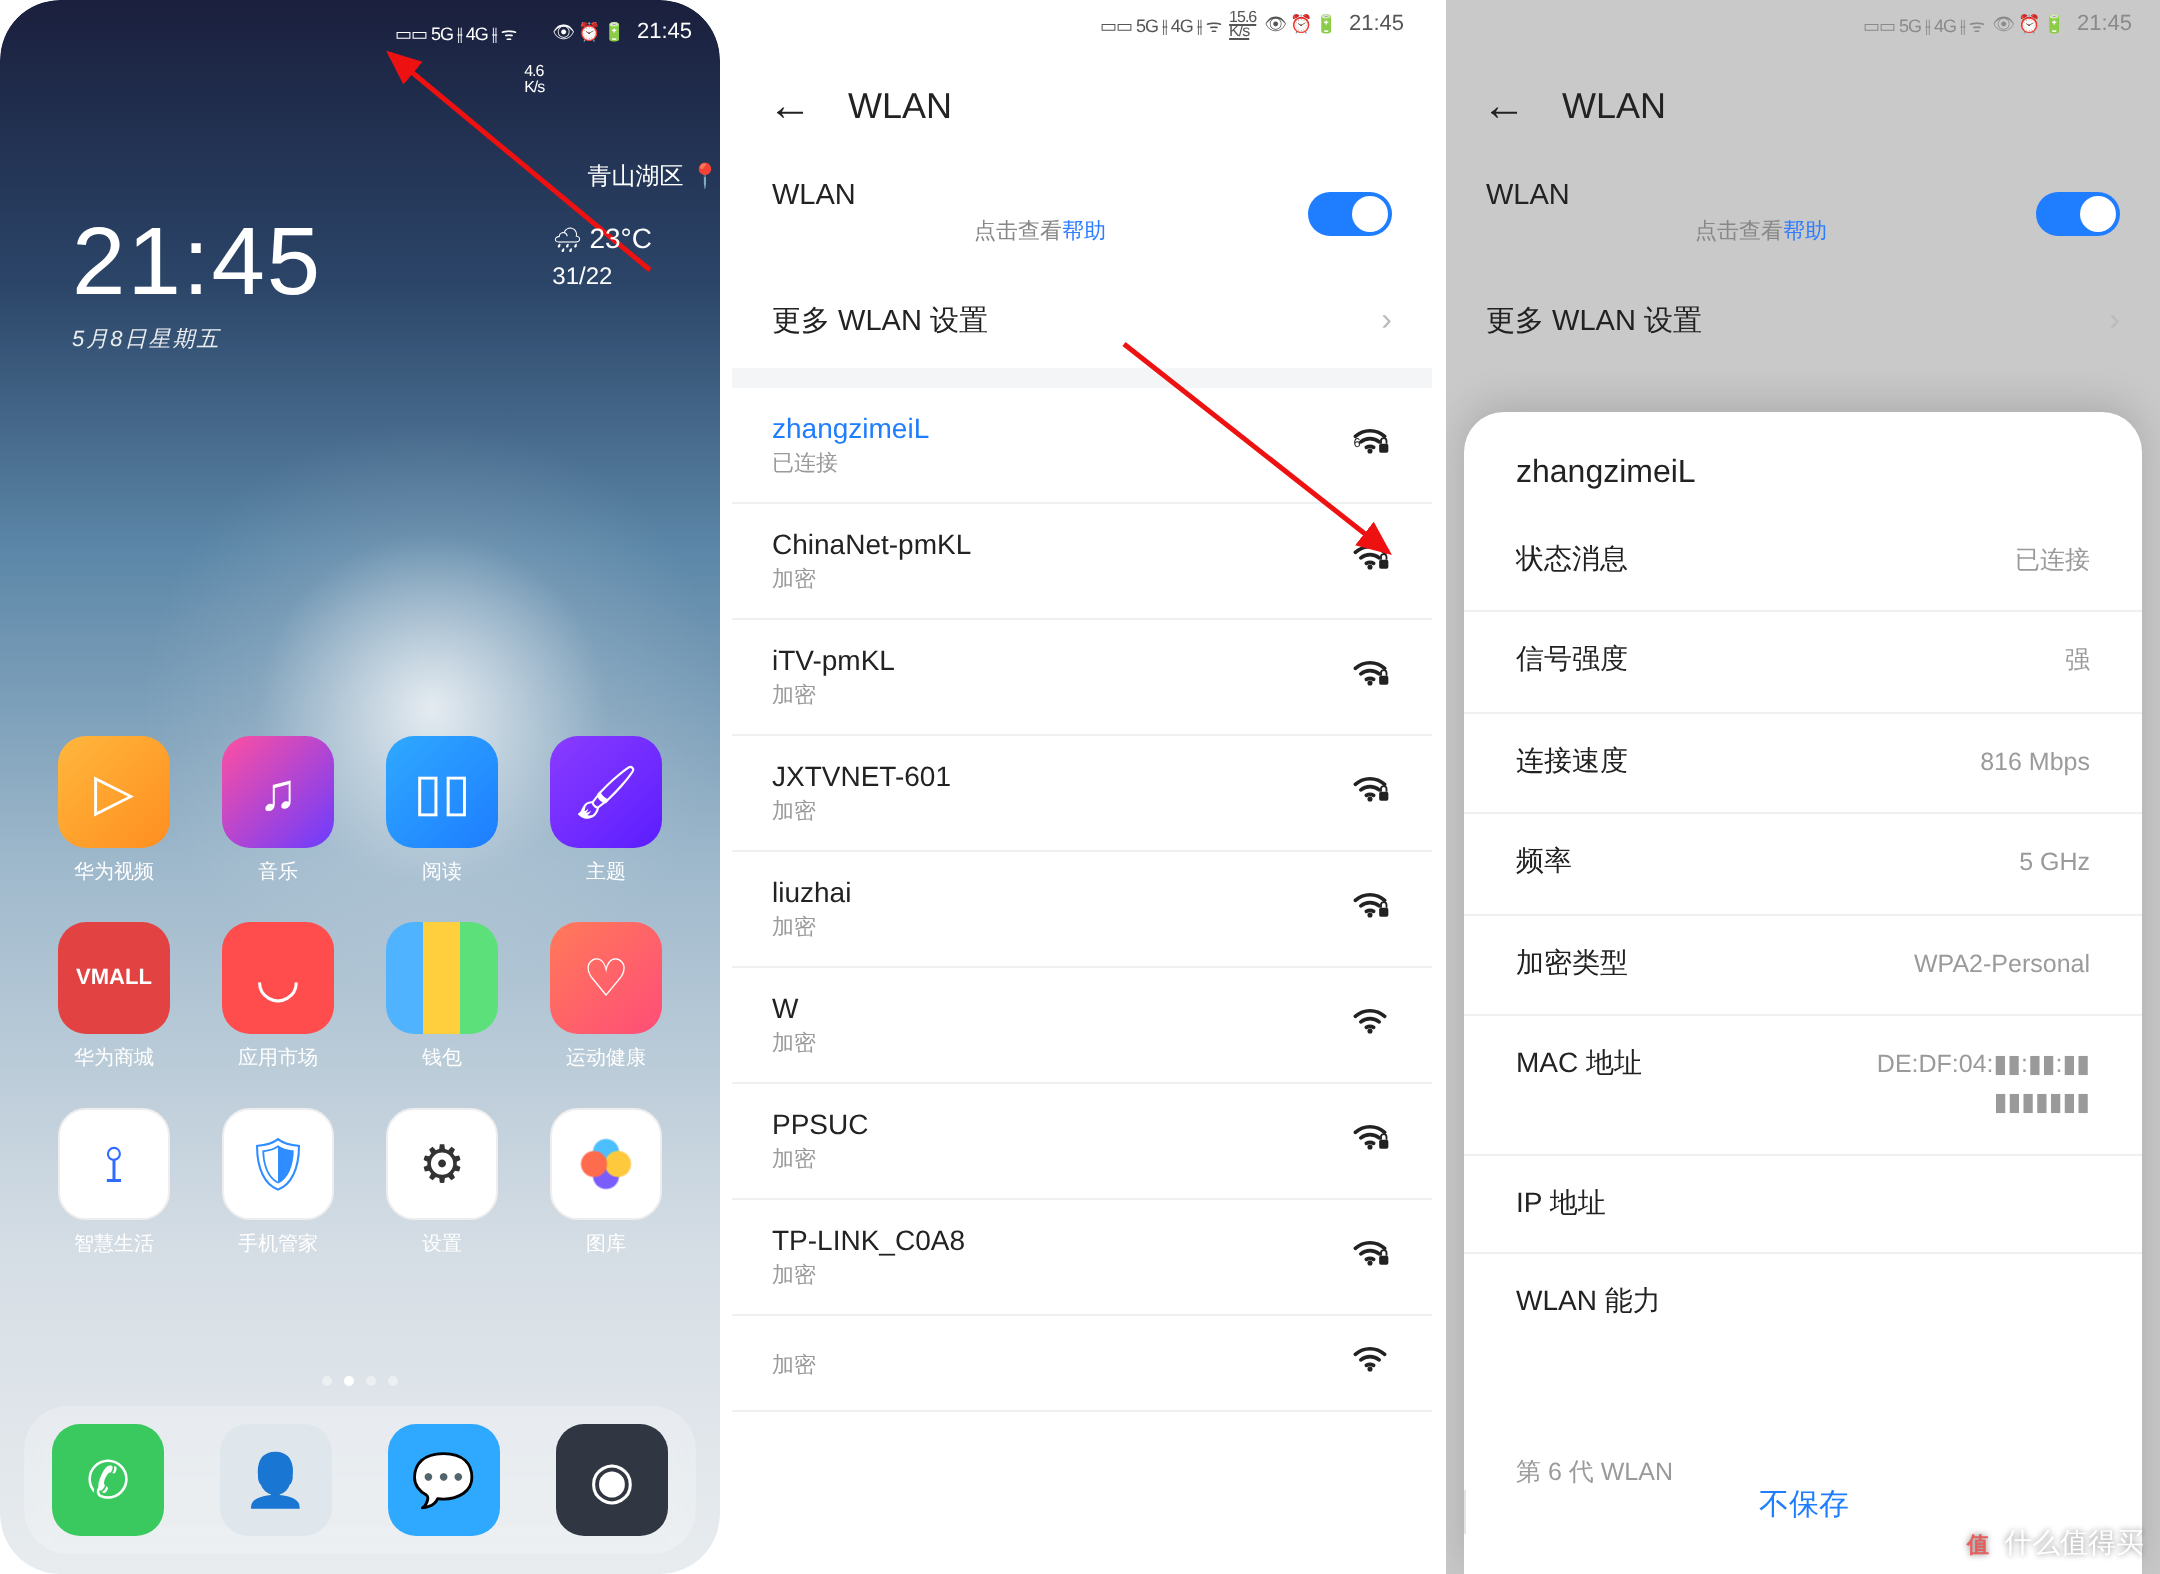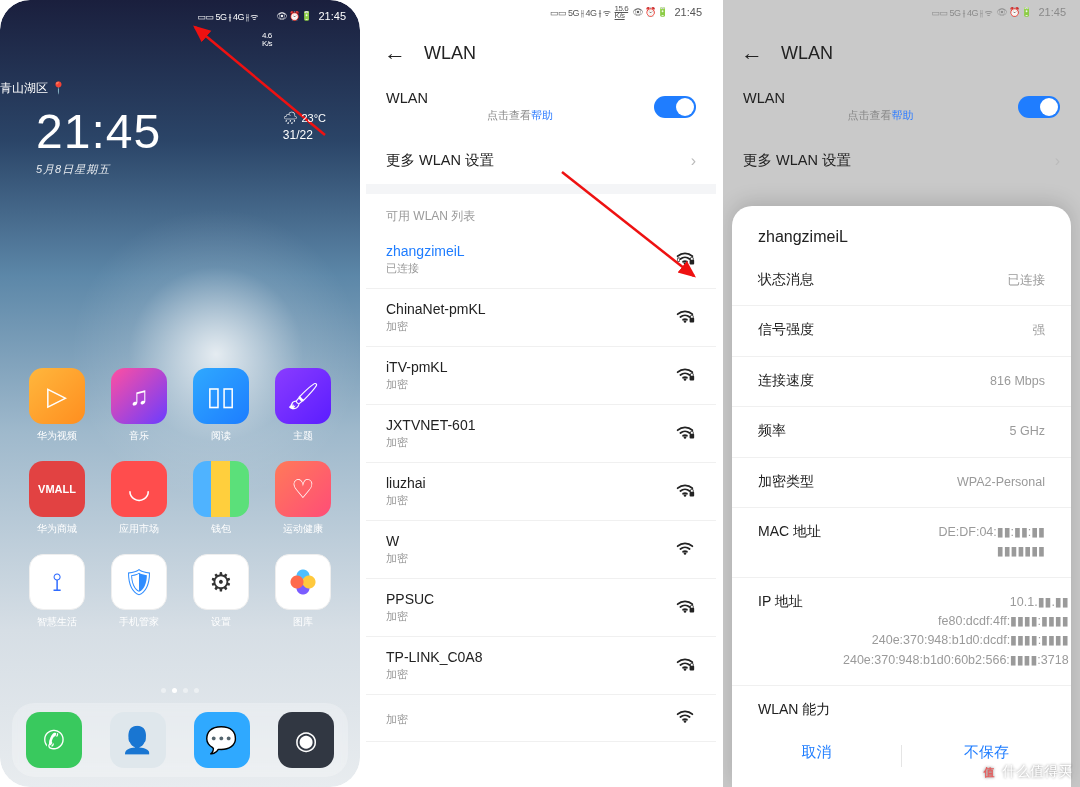--- a/index.html
+++ b/index.html
@@ -16,27 +16,27 @@
   .sb-sig { font-size: 9px; letter-spacing: -0.5px; }
   .sb-time { font-size: 11px; margin-left: 2px; }
 
   
   #shot1 .wallpaper { position:absolute; inset:0; border-radius:30px; overflow:hidden;
     background:
       radial-gradient(circle at 60% 45%, rgba(255,255,255,0.8) 0%, rgba(255,255,255,0.1) 18%, transparent 30%),
       linear-gradient(180deg,#1a1f3d 0%,#2b4568 18%,#5c87a8 35%,#9fb9cc 55%,#d6dee5 80%,#e8ecef 100%);
   }
   .arrow { position:absolute; pointer-events:none; }
-  .loc-widget { position:absolute; top:80px; left:0; right:0; text-align:left; color:#fff; font-size:12px; }
+  .loc-widget { position:absolute; top:80px; left:0; right:0; text-align:right; color:#fff; font-size:12px; }
   .loc-widget .pin { display:inline-block; }
   .clock { position:absolute; top:108px; left:36px; color:#fff; }
   .clock .time { font-size:48px; font-weight:200; letter-spacing:1px; line-height:1; }
   .clock .date { font-size:11px; margin-top:6px; letter-spacing:1px; opacity:.9;font-style:italic;}
   .weather { position:absolute; top:110px; right:34px; color:#fff; font-size:12px; text-align:left; line-height:1.4;}
-  .weather .big { font-size:11px; }
+  .weather .big { font-size:14px; }
   .app-grid { position:absolute; top:368px; left:20px; right:20px; display:grid; grid-template-columns:repeat(4,1fr); gap:18px 8px; }
   .app { display:flex; flex-direction:column; align-items:center; gap:5px; }
   .app .ico { width:56px; height:56px; border-radius:14px; display:flex; align-items:center; justify-content:center; font-size:26px; color:#fff; }
   .app .lbl { font-size:10px; color:#fff; }
   .page-dots { position:absolute; bottom:94px; left:0; right:0; display:flex; justify-content:center; gap:6px; }
   .page-dots span { width:5px; height:5px; border-radius:50%; background:rgba(255,255,255,.45);}
   .page-dots span.on { background:#fff; }
   .dock { position:absolute; bottom:10px; left:12px; right:12px; height:74px; background:rgba(255,255,255,.25); border-radius:22px; backdrop-filter: blur(6px); display:flex; justify-content:space-around; align-items:center; }
   .dock .ico { width:56px; height:56px; border-radius:14px; display:flex; align-items:center; justify-content:center; font-size:26px; color:#fff;}
   
@@ -221,21 +221,20 @@
       <div class="toggle"></div>
     </div>
     <div class="row">
       <div class="main">
           <div class="t">更多 WLAN 设置</div>
         </div>
       <span class="chev">›</span>
     </div>
   </div>
   <div class="section-gap"></div>
-  <div class="list-title">可用 WLAN 列表</div>
   <div id="netlist" class="scroll">
       <div class="net">
         <div class="info">
           <div class="ssid connected">zhangzimeiL</div>
           <div class="sub">已连接</div>
         </div>
         <div class="wifi-ico"><svg viewBox="0 0 24 18">
             <path d="M4 7 a12 12 0 0 1 16 0" fill="none" stroke="#222" stroke-width="2" stroke-linecap="round"></path>
             <path d="M7 10 a8 8 0 0 1 10 0" fill="none" stroke="#222" stroke-width="2" stroke-linecap="round"></path>
             <path d="M10 13 a4 4 0 0 1 4 0" fill="none" stroke="#222" stroke-width="2" stroke-linecap="round"></path>
@@ -412,31 +411,27 @@
           <div class="k">加密类型</div>
           <div class="v">WPA2-Personal</div>
         </div>
         <div class="m-row">
           <div class="k">MAC 地址</div>
           <div class="v">DE:DF:04:▮▮:▮▮:▮▮
 ▮▮▮▮▮▮▮</div>
         </div>
         <div class="m-row">
           <div class="k">IP 地址</div>
-          <div class="v">10.1.▮▮.▮▮
-fe80:dcdf:4ff:▮▮▮▮:▮▮▮▮
-240e:370:948:b1d0:dcdf:▮▮▮▮:▮▮▮▮
-240e:370:948:b1d0:60b2:566:▮▮▮▮:3718</div>
         </div>
         <div class="m-row noborder">
           <div class="k">WLAN 能力</div>
+          <div class="v">第 6 代 WLAN</div>
         </div>
       </div>
     <div class="modal-actions">
-      <div>取消</div>
       <div class="divider"></div>
       <div>不保存</div>
     </div>
   </div>
 </div>
 
 <div class="watermark">
   <span class="dot">值</span>
   <span>什么值得买</span>
 </div>

